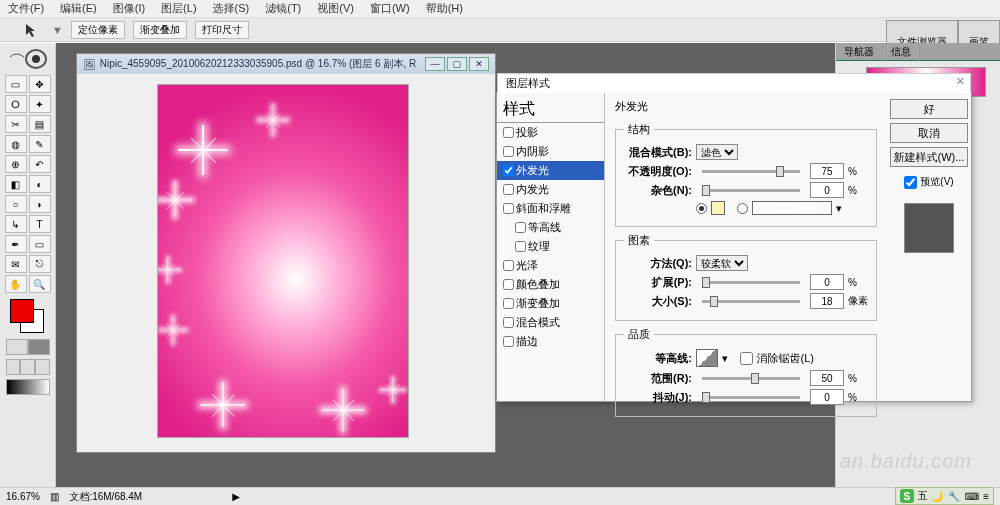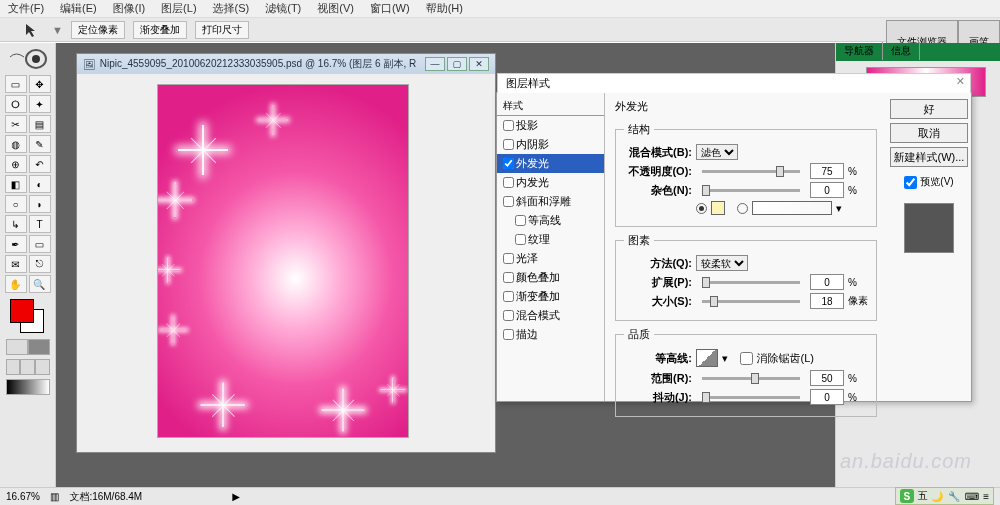--- a/index.html
+++ b/index.html
@@ -28,28 +28,28 @@
 .docwin-title .spacer { flex: 1; }
 .winbtn { width: 20px; height: 14px; border: 1px solid #7a8; margin-left: 2px; background: #dce8f2; display: flex; align-items: center; justify-content: center; font-size: 9px; cursor: pointer; }
 .doccanvas { position: absolute; top: 30px; left: 80px; width: 252px; height: 354px; background: radial-gradient(ellipse 70% 55% at 55% 55%, #fff 0%, #ffaed8 25%, #f558a8 55%, #e02088 100%); border: 1px solid #aaa; overflow: hidden; }
 .sparkle { position: absolute; width: 50px; height: 50px; pointer-events: none; }
 .sparkle::before, .sparkle::after { content: ""; position: absolute; background: rgba(255,255,255,0.95); }
 .sparkle::before { width: 100%; height: 2px; top: 50%; left: 0; transform: translateY(-50%); box-shadow: 0 0 8px 3px rgba(255,255,255,0.9); }
 .sparkle::after { width: 2px; height: 100%; left: 50%; top: 0; transform: translateX(-50%); box-shadow: 0 0 8px 3px rgba(255,255,255,0.9); }
 .sparkle .dia { position: absolute; width: 70%; height: 1px; top: 50%; left: 15%; background: rgba(255,255,255,0.7); transform: rotate(45deg); }
 .sparkle .dia2 { transform: rotate(-45deg); }
 .rightpane { width: 165px; background: #e8e8e8; border-left: 1px solid #ccc; }
-.panetabs { height: 18px; background: #15803d; display: flex; border-bottom: 3px solid #15803d; align-items: center; }
+.panetabs { height: 18px; background: #a3a3a3; display: flex; border-bottom: 1px solid #15803d; align-items: center; }
 .panetabs .ptab { padding: 2px 8px; border-right: 1px solid #999; font-size: 10px; }
 .nav-thumb { margin: 6px 8px; width: 120px; height: 30px; background: linear-gradient(90deg,#e02088,#fff,#e02088); border: 1px solid #999; margin-left: 30px; }
 .dialog { position: absolute; top: 92px; left: 496px; width: 476px; height: 310px; background: #f8f8f8; border: 1px solid #999; box-shadow: 2px 2px 6px rgba(0,0,0,0.25); display: flex; }
 .dialog-title { position: absolute; top: -20px; left: 0; width: 100%; height: 20px; background: #fff; border: 1px solid #ccc; border-bottom: none; padding: 2px 8px; font-size: 11px; }
 .dialog-close { position: absolute; right: 6px; top: -18px; color: #888; cursor: pointer; }
 .style-list { width: 108px; border-right: 1px solid #bbb; display: flex; flex-direction: column; padding-top: 4px; }
-.style-head { border-bottom: 1px solid #999; padding: 2px 6px; font-size: 10px; }
+.style-head { border-bottom: 1px solid #999; padding: 2px 6px; font-size: 16px; }
 .style-item { padding: 2px 4px 2px 6px; font-size: 11px; display: flex; align-items: center; gap: 2px; }
 .style-item.selected { background: #2a5fbf; color: #fff; }
 .style-item input { width: 11px; height: 11px; }
 .settings { flex: 1; padding: 6px 10px; font-size: 11px; }
 fieldset { border: 1px solid #bbb; margin-bottom: 6px; padding: 4px 8px 8px 8px; }
 legend { font-size: 11px; padding: 0 4px; }
 .row { display: flex; align-items: center; margin: 3px 0; gap: 4px; }
 .row label { width: 68px; text-align: right; font-weight: bold; }
 .row .slider { flex: 1; height: 3px; background: #aaa; position: relative; margin: 0 6px; }
 .row .slider .thumb { position: absolute; top: -4px; width: 8px; height: 11px; background: #ddd; border: 1px solid #666; }

